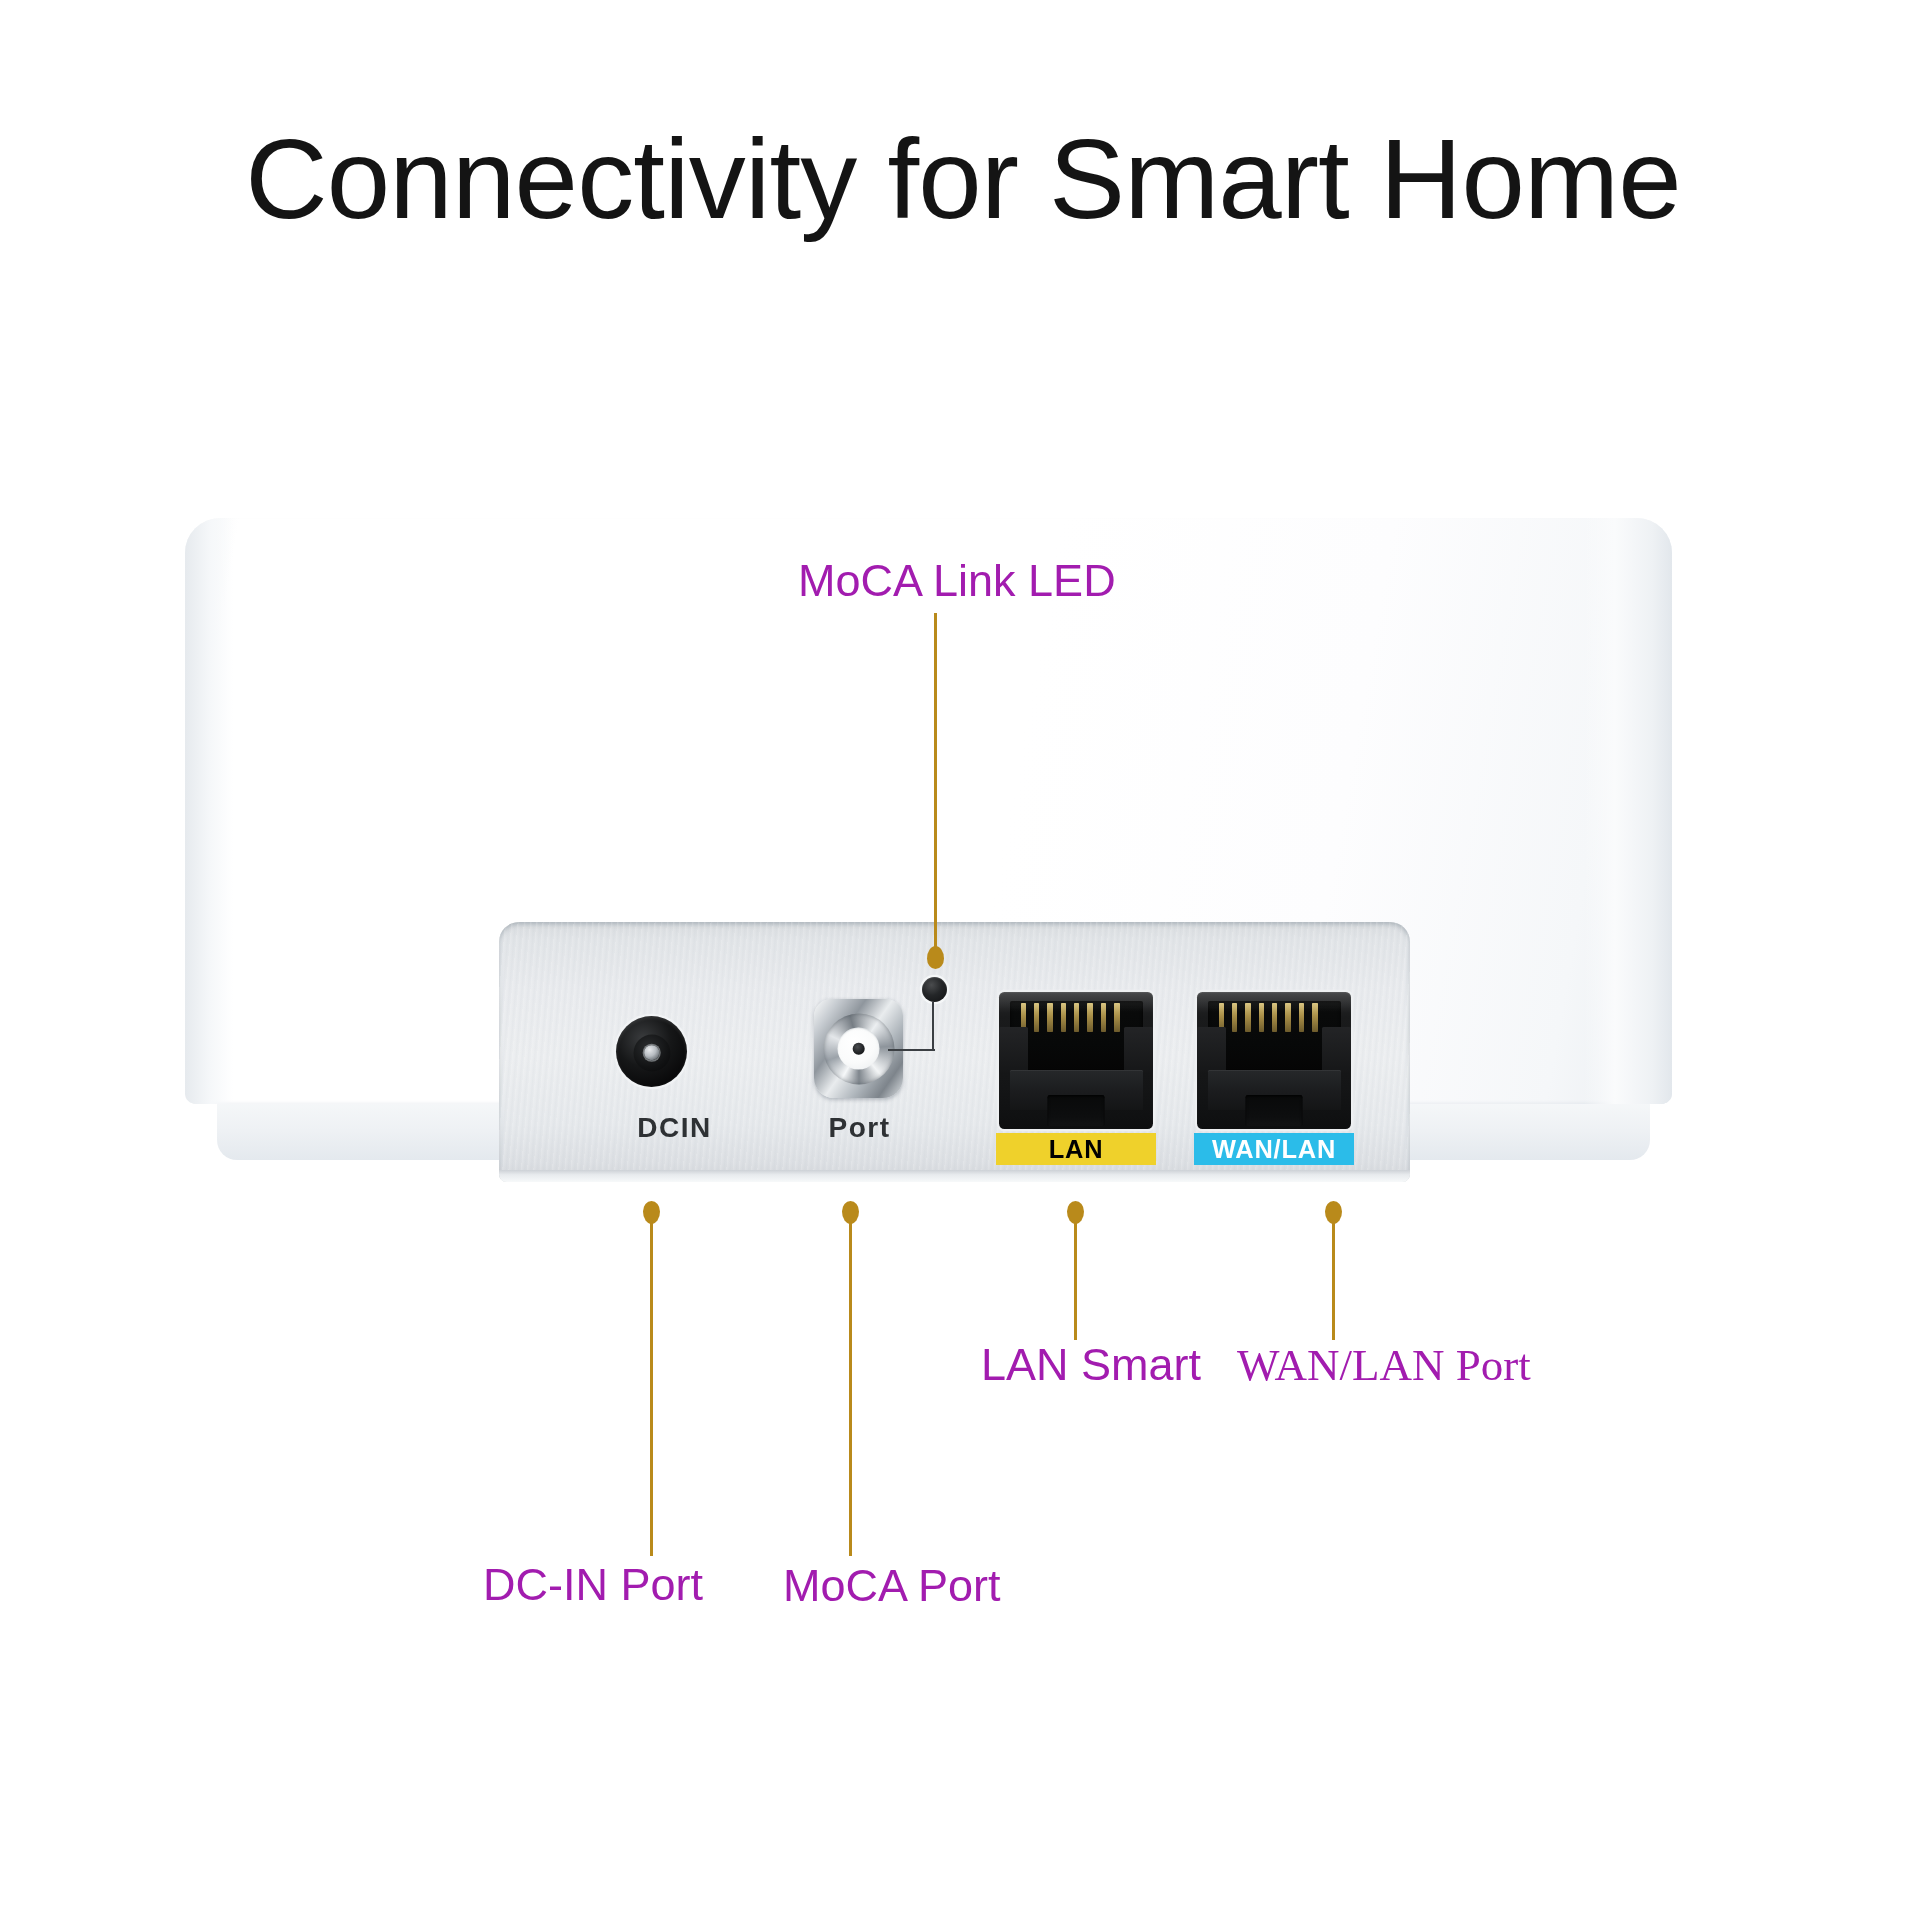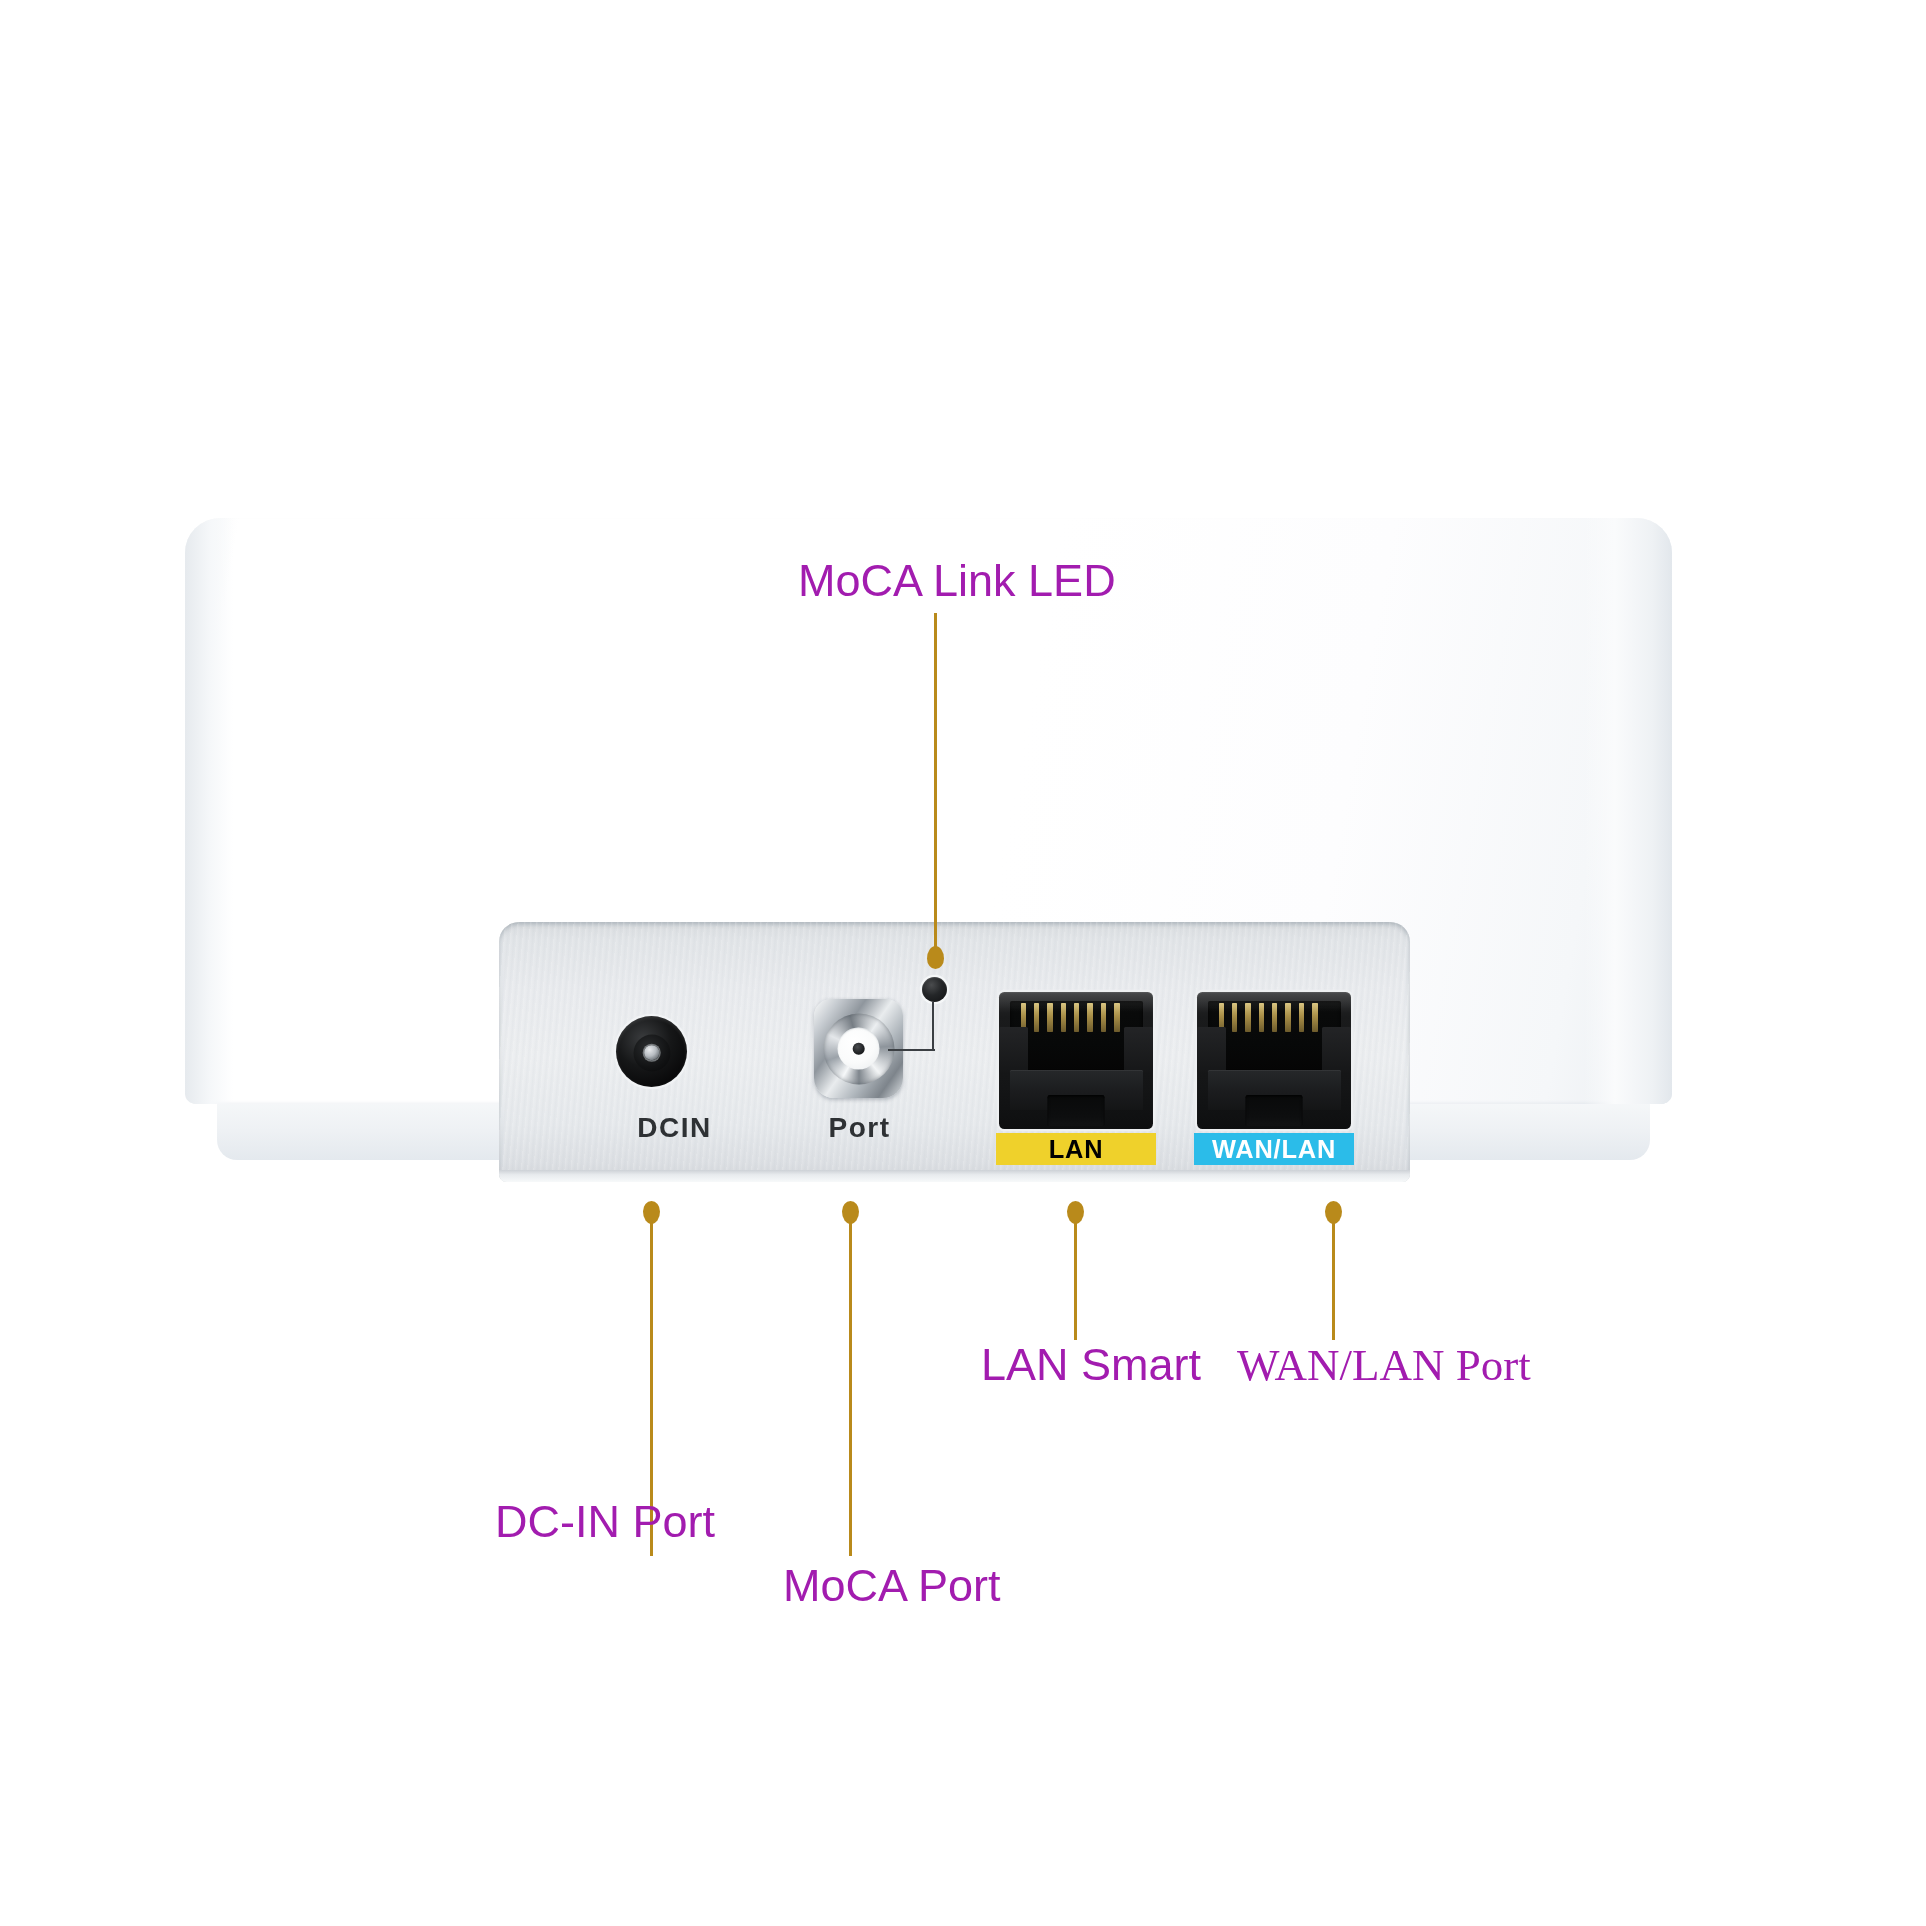--- a/index.html
+++ b/index.html
@@ -243,20 +243,21 @@
     position:absolute;
     font-size:45px; font-weight:400; color:#a21caf;
     white-space:nowrap;
   }
 </style>
 </head>
 <body>
 
 <div id="stage">
 
+  <div class="title">Connectivity for Smart Home</div>
 
   <div class="device-base"></div>
   <div class="device-body"></div>
   <div class="body-edge-left"></div>
   <div class="body-edge-right"></div>
 
   <div class="port-panel">
     <div class="panel-tex"></div>
     <div class="panel-bottom-lip"></div>
   </div>
@@ -321,21 +322,21 @@
   <div class="silk moca">Port</div>
   <div class="port-tag lan">LAN</div>
   <div class="port-tag wanlan">WAN/LAN</div>
 
   <div class="call-label" style="left:798px; top:555px;">MoCA Link LED</div>
   <div class="call-line" style="left:934px; top:613px; height:339px;"></div>
   <div class="call-dot down" style="left:927px; top:946px;"></div>
 
   <div class="call-dot" style="left:643px; top:1201px;"></div>
   <div class="call-line" style="left:650px; top:1217px; height:339px;"></div>
-  <div class="call-label" style="left:483px; top:1496px;margin-left:12px;">DC-IN Port</div>
+  <div class="call-label" style="left:483px; top:1559px;">DC-IN Port</div>
 
   <div class="call-dot" style="left:842px; top:1201px;"></div>
   <div class="call-line" style="left:849px; top:1217px; height:339px;"></div>
   <div class="call-label" style="left:783px; top:1560px;">MoCA Port</div>
 
   <div class="call-dot" style="left:1067px; top:1201px;"></div>
   <div class="call-line" style="left:1074px; top:1217px; height:123px;"></div>
   <div class="call-label" style="left:981px; top:1339px;">LAN Smart</div>
 
   <div class="call-dot" style="left:1325px; top:1201px;"></div>

